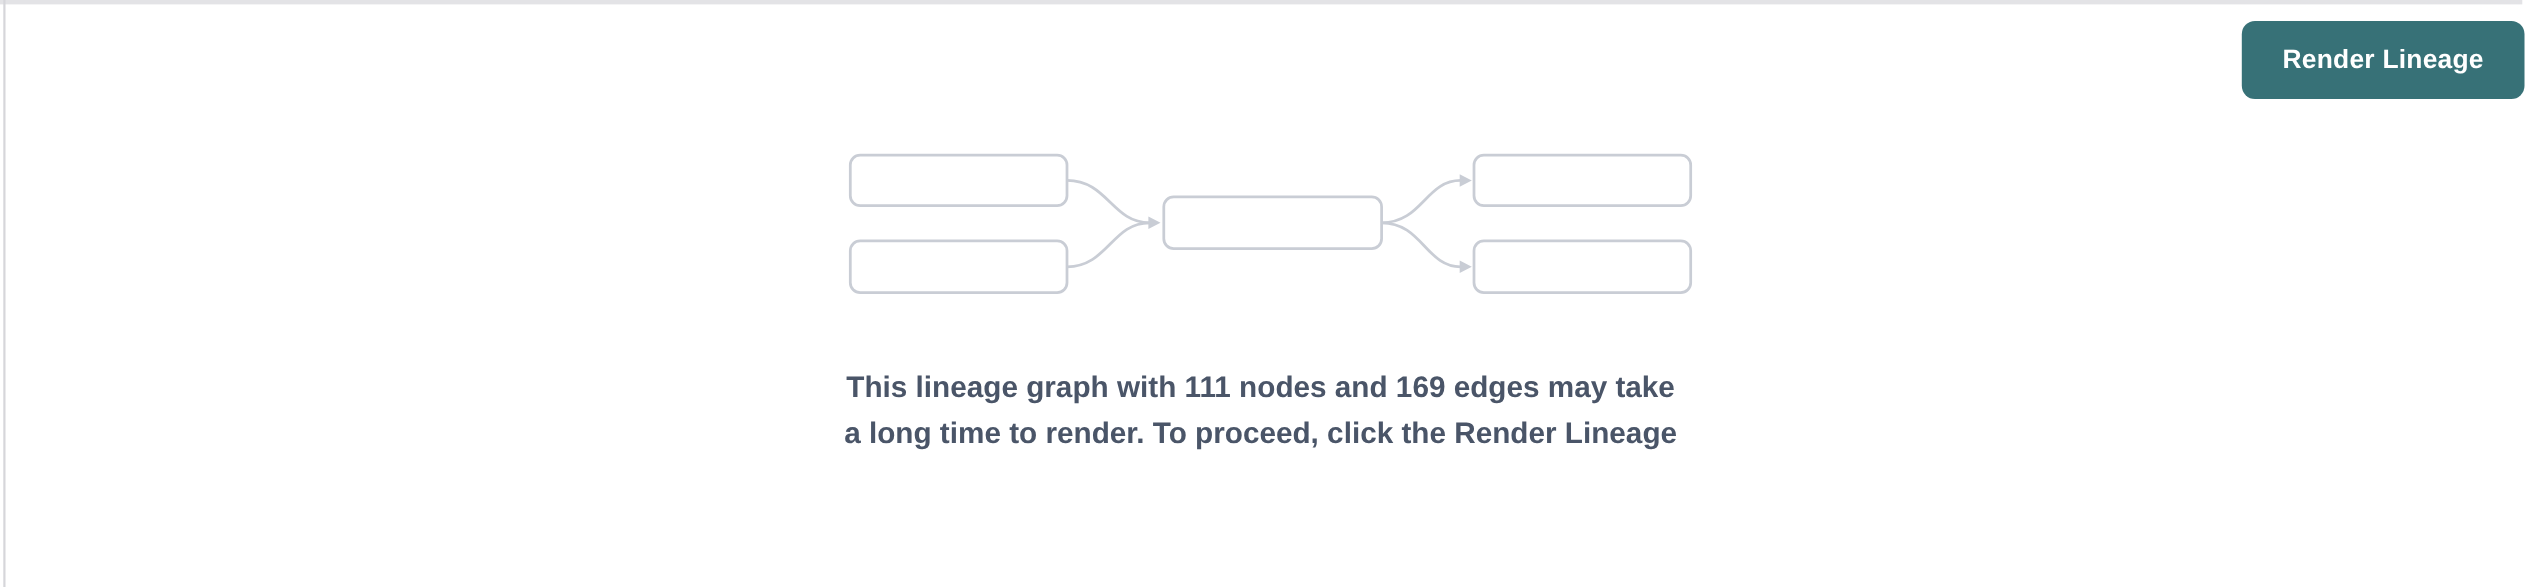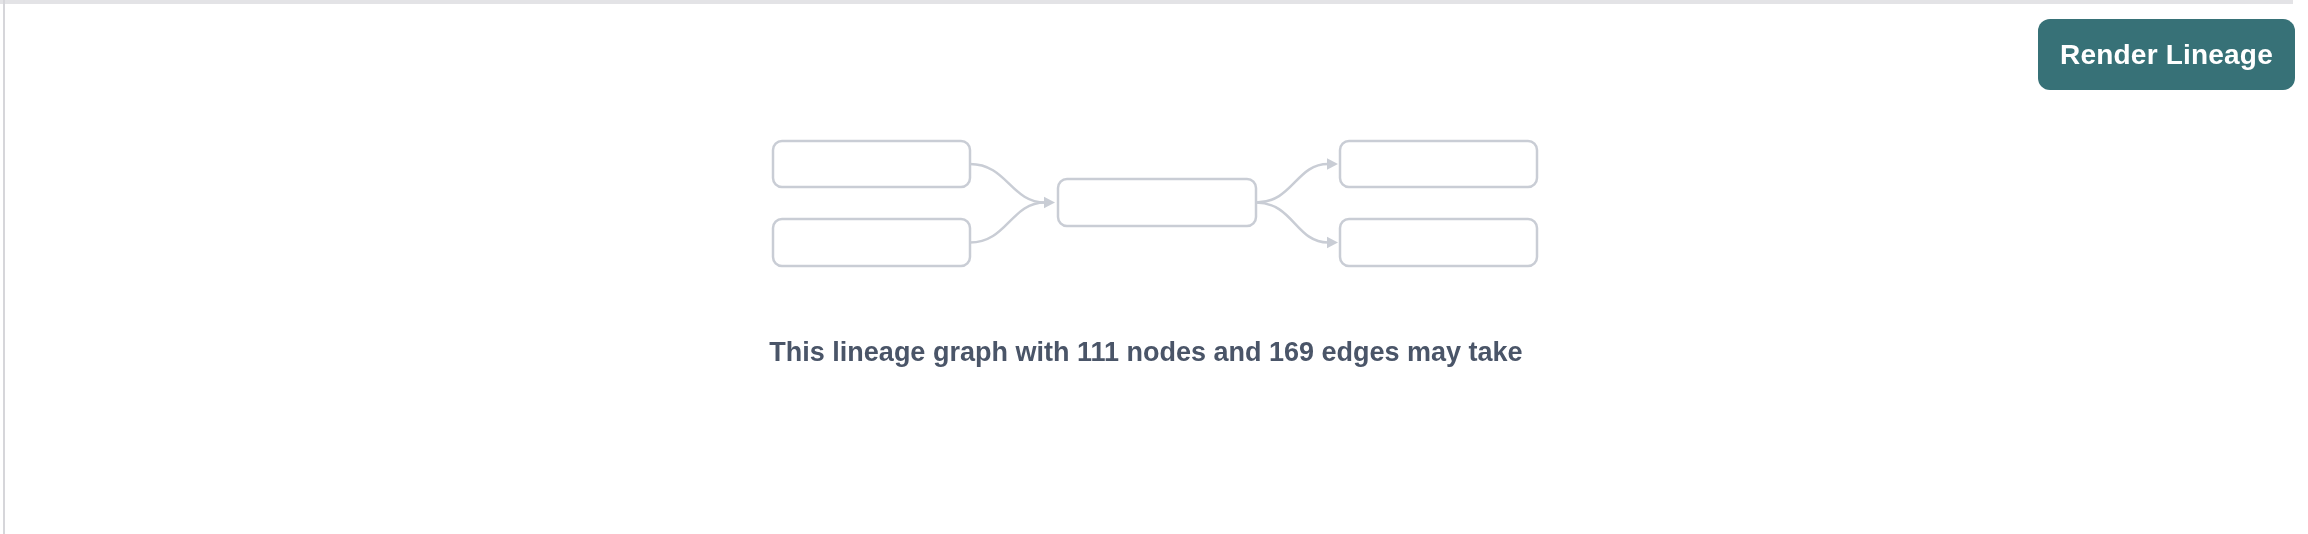--- a/index.html
+++ b/index.html
@@ -37,21 +37,21 @@
   }
   .render-btn {
     position: absolute;
     top: 19px; right: 13px;
     width: 257px; height: 71px;
     border: none;
     border-radius: 12px;
     background: var(--button-background);
     color: var(--button-text);
     font-family: "Liberation Sans", sans-serif;
-    font-size: 28px;
+    font-size: 24px;
     font-weight: 700;
     letter-spacing: 0.2px;
     cursor: pointer;
     display: flex;
     align-items: center;
     justify-content: center;
   }
   .diagram {
     position: absolute;
     left: 759px; top: 130px;
@@ -106,15 +106,16 @@
 
     <rect x="14" y="11" width="197" height="46" rx="9"></rect>
     <rect x="14" y="89" width="197" height="47" rx="9"></rect>
     <rect x="299" y="49" width="198" height="47" rx="9"></rect>
     <rect x="581" y="11" width="197" height="46" rx="9"></rect>
     <rect x="581" y="89" width="197" height="47" rx="9"></rect>
   </svg>
 
   <div class="message">
     <div>This lineage graph with 111 nodes and 169 edges may take</div>
+    <div>a long time to render. To proceed, click the Render Lineage</div>
   </div>
 
 </div>
 
 </body></html>

